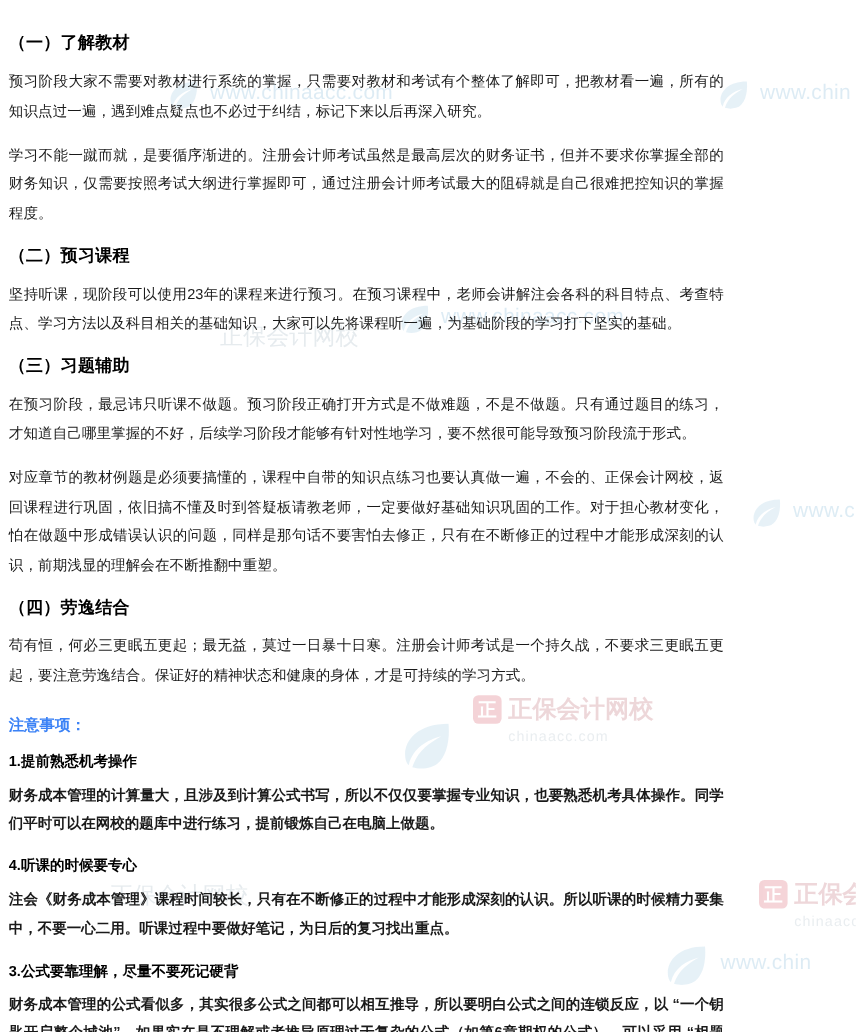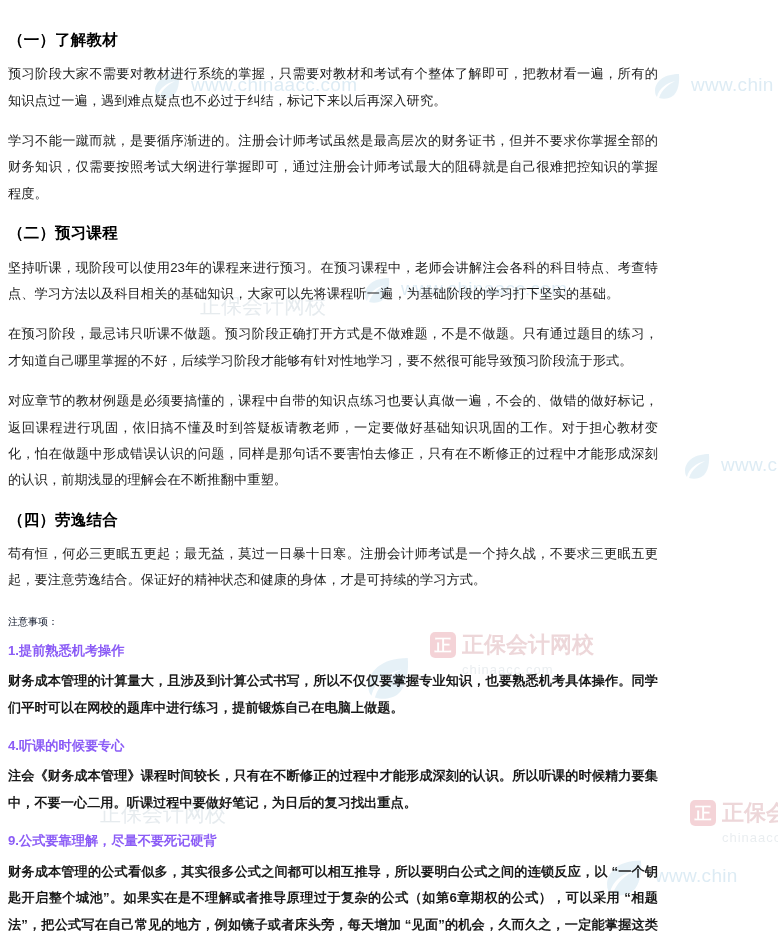--- a/index.html
+++ b/index.html
@@ -33,32 +33,32 @@
   h2.section-title.first { margin-top: 4px; }
   p.para {
     font-size: 13.2px;
     line-height: 2.0;
     margin: 0 0 14px 0;
     text-align: justify;
     color: #1a1a1a;
     letter-spacing: 0.1px;
   }
   p.note-title {
-    font-size: 10px;
-    font-weight: normal;
+    font-size: 14px;
+    font-weight: bold;
     line-height: 2.0;
     margin: 18px 0 6px 0;
-    color: #0f172a;
+    color: #3b82f6;
   }
   p.note-sub {
     font-size: 13.2px;
     font-weight: bold;
     line-height: 2.0;
     margin: 6px 0 4px 0;
-    color: #8b5cf6;
+    color: #000000;
   }
   p.note-body {
     font-size: 13.2px;
     line-height: 2.0;
     margin: 0 0 12px 0;
     text-align: justify;
     color: #1a1a1a;
     font-weight: bold;
   }
 
@@ -217,30 +217,31 @@
 
 <div class="page">
 
   <h2 class="section-title first">（一）了解教材</h2>
   <p class="para">预习阶段大家不需要对教材进行系统的掌握，只需要对教材和考试有个整体了解即可，把教材看一遍，所有的知识点过一遍，遇到难点疑点也不必过于纠结，标记下来以后再深入研究。</p>
   <p class="para">学习不能一蹴而就，是要循序渐进的。注册会计师考试虽然是最高层次的财务证书，但并不要求你掌握全部的财务知识，仅需要按照考试大纲进行掌握即可，通过注册会计师考试最大的阻碍就是自己很难把控知识的掌握程度。</p>
 
   <h2 class="section-title">（二）预习课程</h2>
   <p class="para">坚持听课，现阶段可以使用23年的课程来进行预习。在预习课程中，老师会讲解注会各科的科目特点、考查特点、学习方法以及科目相关的基础知识，大家可以先将课程听一遍，为基础阶段的学习打下坚实的基础。</p>
 
+  <h2 class="section-title">（三）习题辅助</h2>
   <p class="para">在预习阶段，最忌讳只听课不做题。预习阶段正确打开方式是不做难题，不是不做题。只有通过题目的练习，才知道自己哪里掌握的不好，后续学习阶段才能够有针对性地学习，要不然很可能导致预习阶段流于形式。</p>
-  <p class="para">对应章节的教材例题是必须要搞懂的，课程中自带的知识点练习也要认真做一遍，不会的、做错的做好标记，返回课程进行巩固，依旧搞不懂及时到答疑板请教老师，一定要做好基础知识巩固的工作。对于担心教材变化，怕在做题中形成错误认识的问题，同样是那句话不要害怕去修正，只有在不断修正的过程中才能形成深刻的认识，前期浅显的理解会在不断推翻中重塑。</p>
+  <p class="para">对应章节的教材例题是必须要搞懂的，课程中自带的知识点练习也要认真做一遍，不会的、正保会计网校，返回课程进行巩固，依旧搞不懂及时到答疑板请教老师，一定要做好基础知识巩固的工作。对于担心教材变化，怕在做题中形成错误认识的问题，同样是那句话不要害怕去修正，只有在不断修正的过程中才能形成深刻的认识，前期浅显的理解会在不断推翻中重塑。</p>
 
   <h2 class="section-title">（四）劳逸结合</h2>
   <p class="para">苟有恒，何必三更眠五更起；最无益，莫过一日暴十日寒。注册会计师考试是一个持久战，不要求三更眠五更起，要注意劳逸结合。保证好的精神状态和健康的身体，才是可持续的学习方式。</p>
 
   <p class="note-title">注意事项：</p>
 
   <p class="note-sub">1.提前熟悉机考操作</p>
   <p class="note-body">财务成本管理的计算量大，且涉及到计算公式书写，所以不仅仅要掌握专业知识，也要熟悉机考具体操作。同学们平时可以在网校的题库中进行练习，提前锻炼自己在电脑上做题。</p>
 
   <p class="note-sub">4.听课的时候要专心</p>
   <p class="note-body">注会《财务成本管理》课程时间较长，只有在不断修正的过程中才能形成深刻的认识。所以听课的时候精力要集中，不要一心二用。听课过程中要做好笔记，为日后的复习找出重点。</p>
 
-  <p class="note-sub">9.公式要靠理解，尽量不要死记硬背</p>
+  <p class="note-sub">3.公式要靠理解，尽量不要死记硬背</p>
   <p class="note-body">财务成本管理的公式看似多，其实很多公式之间都可以相互推导，所以要明白公式之间的连锁反应，以 “一个钥匙开启整个城池”。如果实在是不理解或者推导原理过于复杂的公式（如第6章期权的公式），可以采用 “相题法”，把公式写在自己常见的地方，例如镜子或者床头旁，每天增加 “见面”的机会，久而久之，一定能掌握这类公式。</p>
 
 </div>
 
 </body></html>

